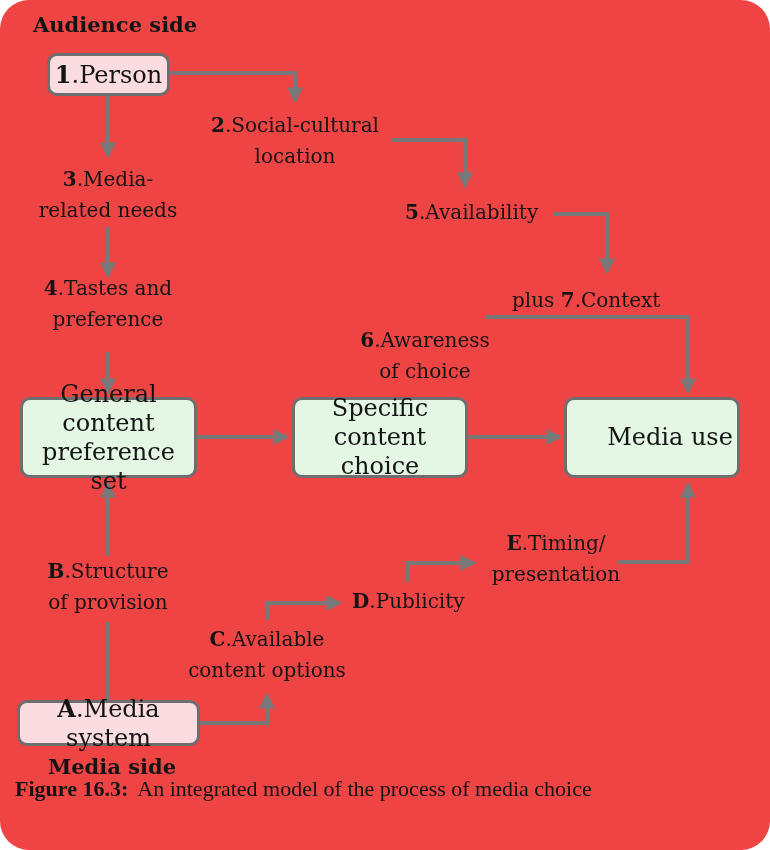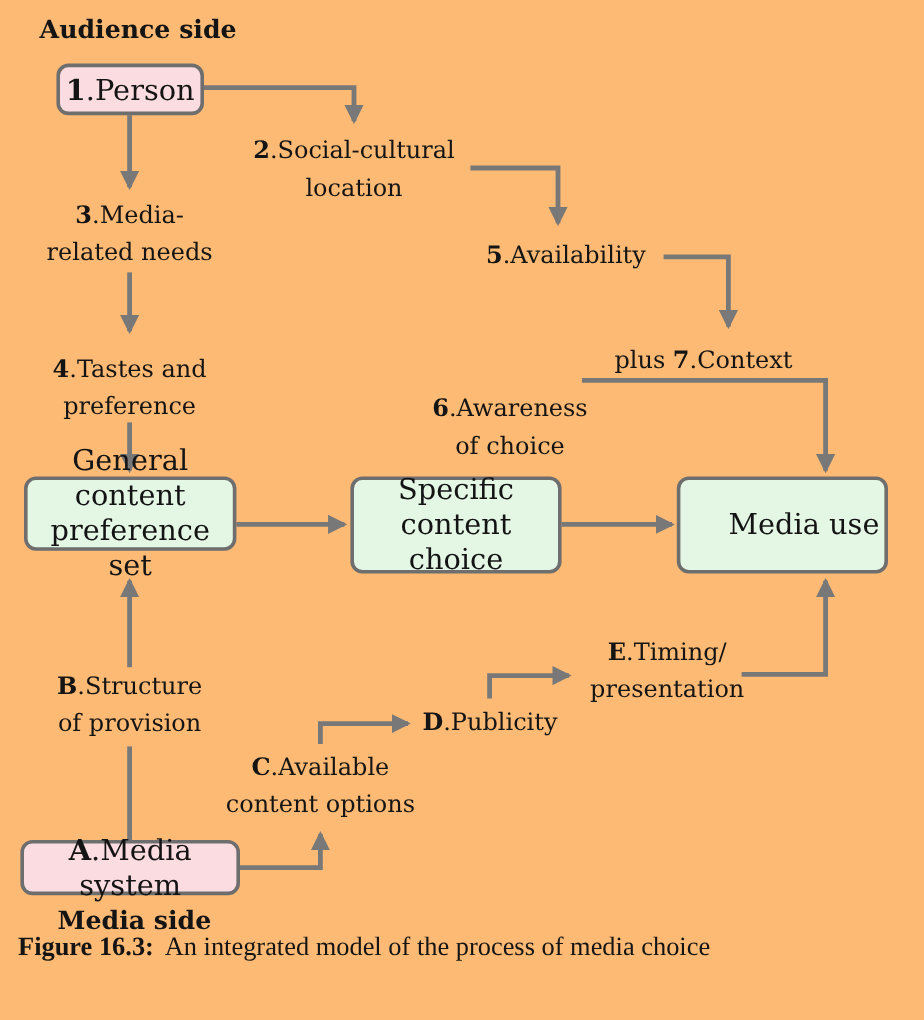--- a/index.html
+++ b/index.html
@@ -1,21 +1,21 @@
 <!DOCTYPE html>
 <html style="--pink: #fbdce0; --green: #e4f7e4; --border: #6e6e6e; --arrow: #787878; --text: #141414;"><head>
 <meta charset="utf-8">
 <style>
   :root{
     --pink:#fbdce0; --green:#e4f7e4; --border:#6e6e6e; --arrow:#787878; --text:#141414;
   }
   html,body{margin:0;padding:0;background:#ffffff;}
   .stage{
     position:relative; width:770px; height:850px; overflow:hidden;
-    font-family:"DejaVu Serif", serif; color:var(--text); background:#fdba74;
+    font-family:"DejaVu Serif", serif; color:var(--text); background:#ef4444;border-radius:29px;
   }
   .arrows{position:absolute; left:0; top:0; width:770px; height:850px;}
   .arrows path.ln{fill:none; stroke:var(--arrow); stroke-width:4;}
   .side-label{
     position:absolute; font-weight:bold; font-size:21px; white-space:nowrap;
   }
   .box{
     position:absolute; box-sizing:border-box;
     border:3px solid var(--border); border-radius:10px;
     display:flex; align-items:center; justify-content:center;
@@ -74,39 +74,39 @@
   <div class="tnode" style="left:200px; top:110px; width:190px;">
     <span class="tl"><b>2</b><span>.Social-cultural</span></span>
     <span class="tl">location</span>
   </div>
 
   <div class="tnode" style="left:18px; top:164px; width:180px;">
     <span class="tl"><b>3</b><span>.Media-</span></span>
     <span class="tl">related needs</span>
   </div>
 
-  <div class="tnode" style="left:18px; top:292px; width:180px;text-align:center;">
+  <div class="tnode" style="left:18px; top:273px; width:180px;text-align:center;">
     <span class="tl"><b>4</b><span>.Tastes and</span></span>
     <span class="tl">preference</span>
   </div>
 
   <div class="tnode left" style="left:405px; top:197px;">
     <span class="tl"><b>5</b><span>.Availability</span></span>
   </div>
 
   <div class="tnode" style="left:335px; top:285px; width:180px;margin-top:40px;">
     <span class="tl"><b>6</b><span>.Awareness</span></span>
     <span class="tl">of choice</span>
   </div>
 
   <div class="tnode left" style="left:512px; top:285px;">
     <span class="tl"><span>plus </span><b>7</b><span>.Context</span></span>
   </div>
 
-  <div class="box green" style="left:20px; top:397px; width:177px; height:62px;">
+  <div class="box green" style="left:20px; top:397px; width:177px; height:81px;">
     <span>
         <span class="tl">General content</span>
         <span class="tl">preference set</span>
       </span>
   </div>
 
   <div class="box green" style="left:292px; top:397px; width:176px; height:81px;">
     <span>
         <span class="tl">Specific</span>
         <span class="tl">content choice</span>

